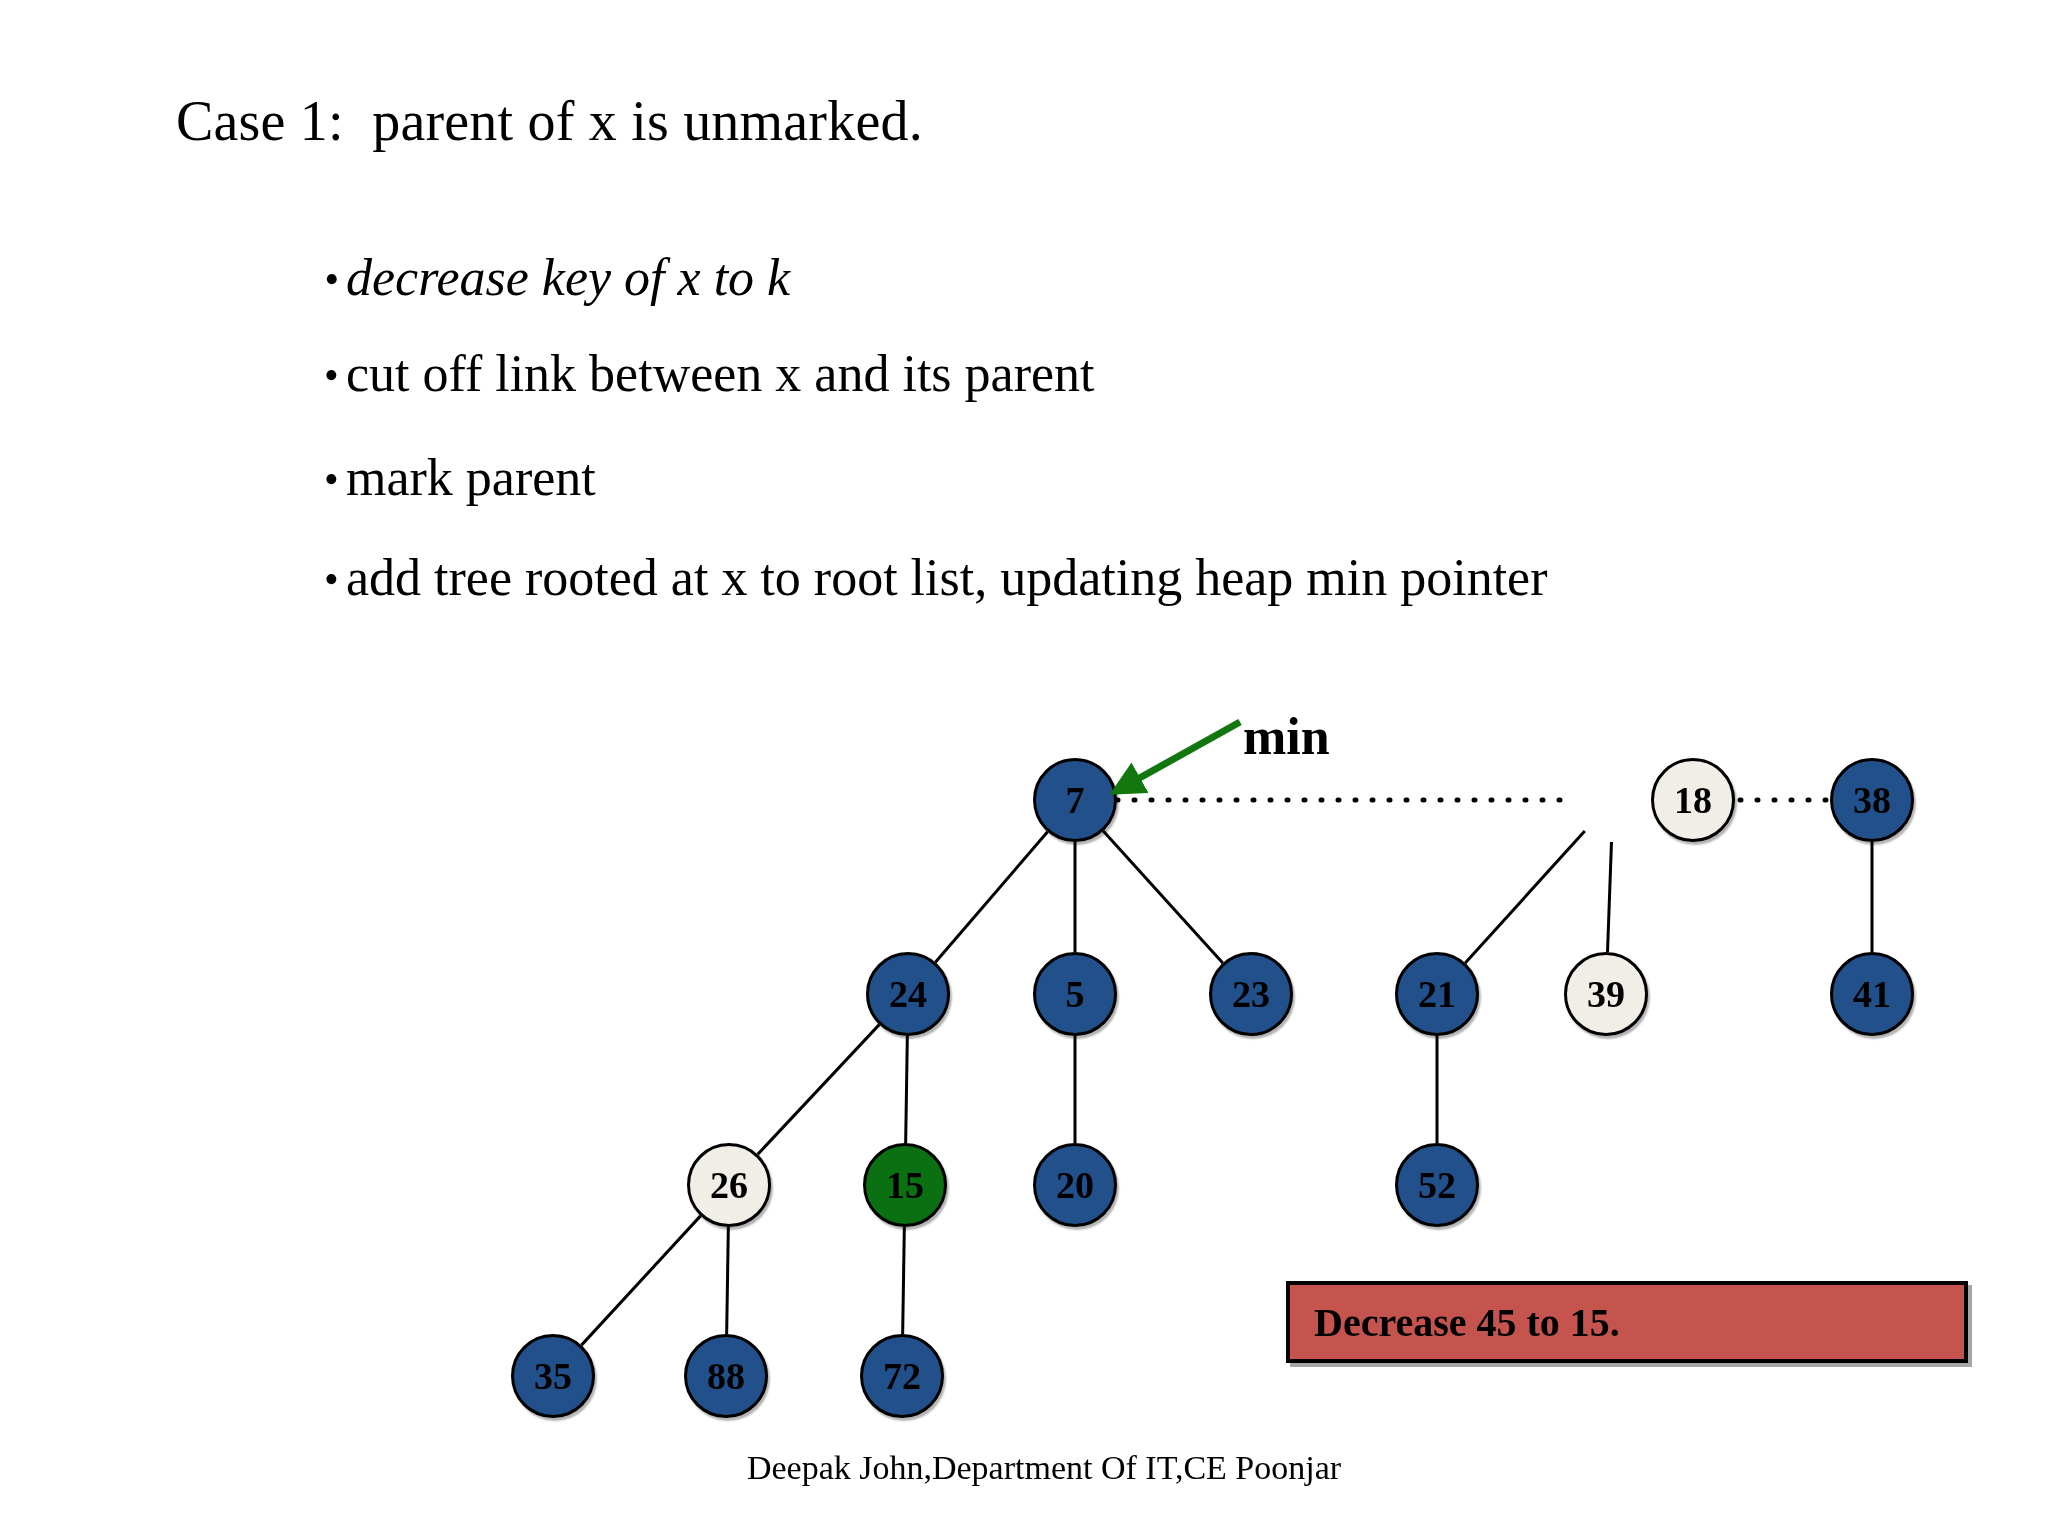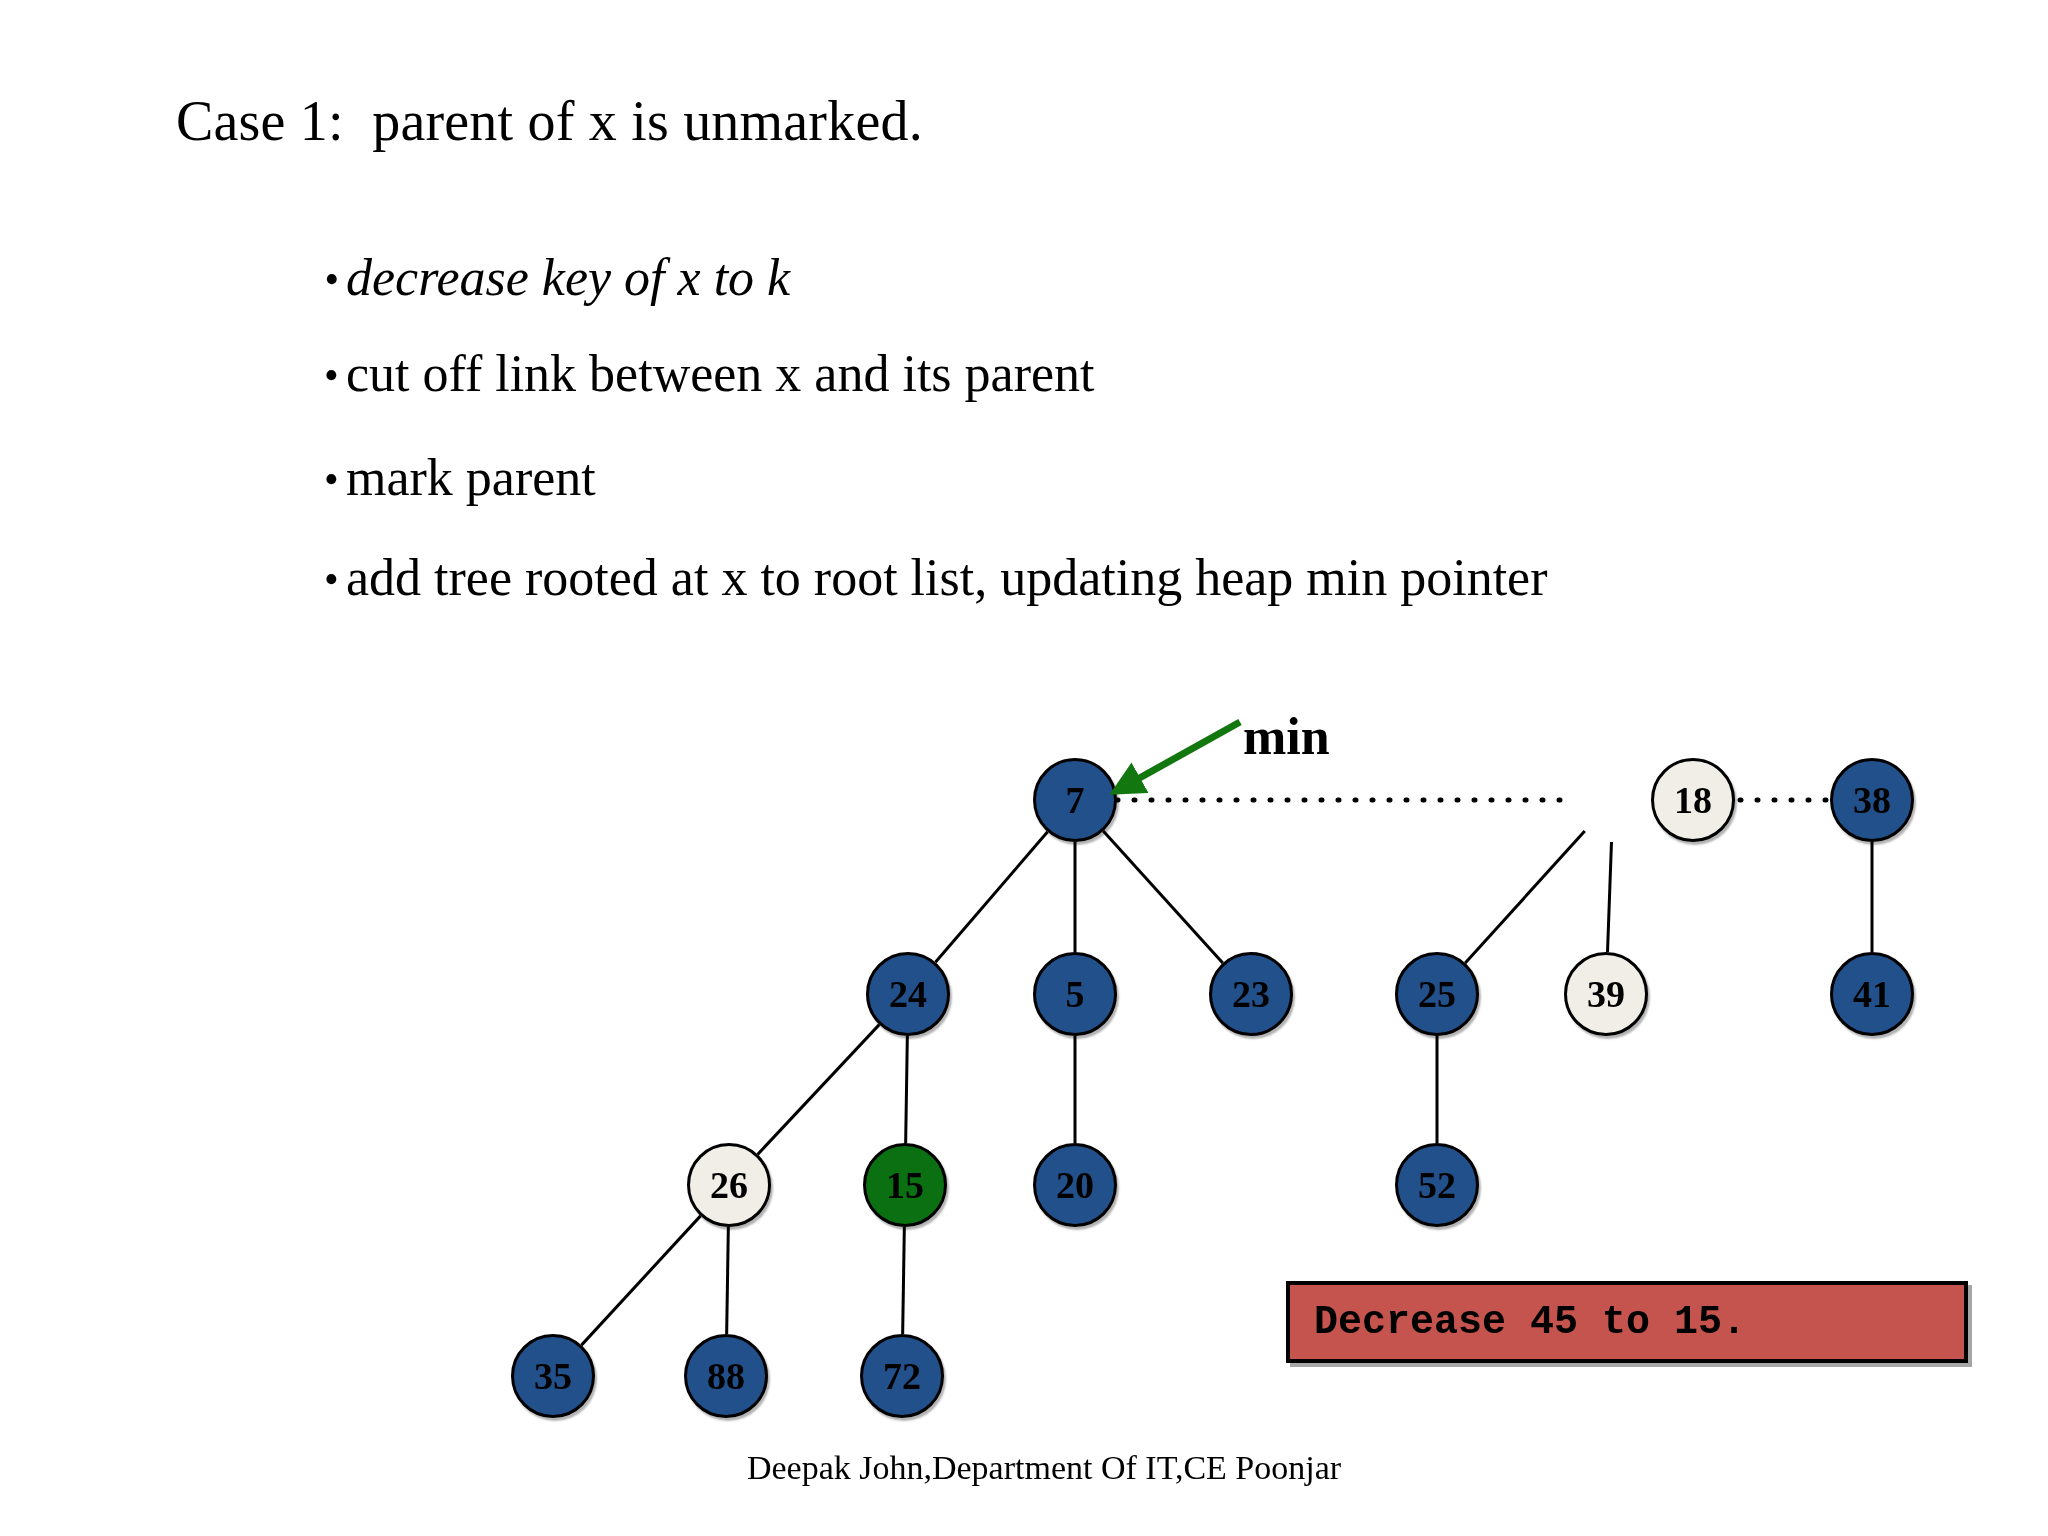--- a/index.html
+++ b/index.html
@@ -111,21 +111,21 @@
     border: 4px solid #000000;
     box-sizing: border-box;
     display: flex;
     align-items: center;
     box-shadow: 4px 4px 0 rgba(0,0,0,0.35);
   }
   #callout-text {
     font-size: 40px;
     font-weight: bold;
     padding-left: 24px;
-    font-family: Liberation Mono, monospace;
+    font-family: Liberation Serif, serif;
   }
 
   
   #footer {
     position: absolute;
     left: 0;
     top: 1449px;
     width: 2048px;
     text-align: center;
     font-size: 34px;
@@ -184,21 +184,21 @@
       <div class="node fill-blue" style="left: 908px; top: 994px;">
         <span>24</span>
       </div>
       <div class="node fill-blue" style="left: 1075px; top: 994px;">
         <span>5</span>
       </div>
       <div class="node fill-blue" style="left: 1251px; top: 994px;">
         <span>23</span>
       </div>
       <div class="node fill-blue" style="left: 1437px; top: 994px;">
-        <span>25</span>
+        <span>21</span>
       </div>
       <div class="node fill-cream" style="left: 1606px; top: 994px;">
         <span>39</span>
       </div>
       <div class="node fill-blue" style="left: 1872px; top: 994px;">
         <span>41</span>
       </div>
       <div class="node fill-cream" style="left: 729px; top: 1185px;">
         <span>26</span>
       </div>

